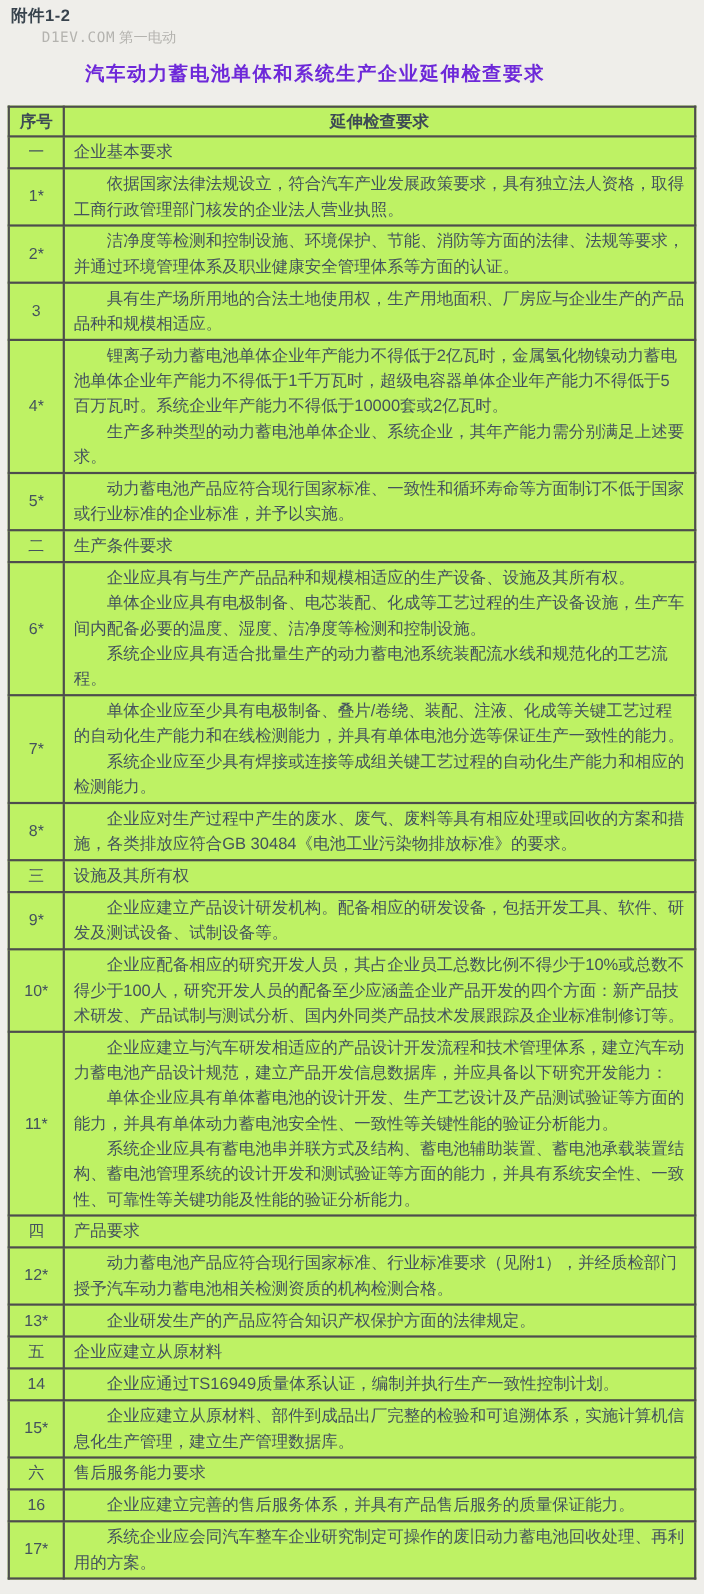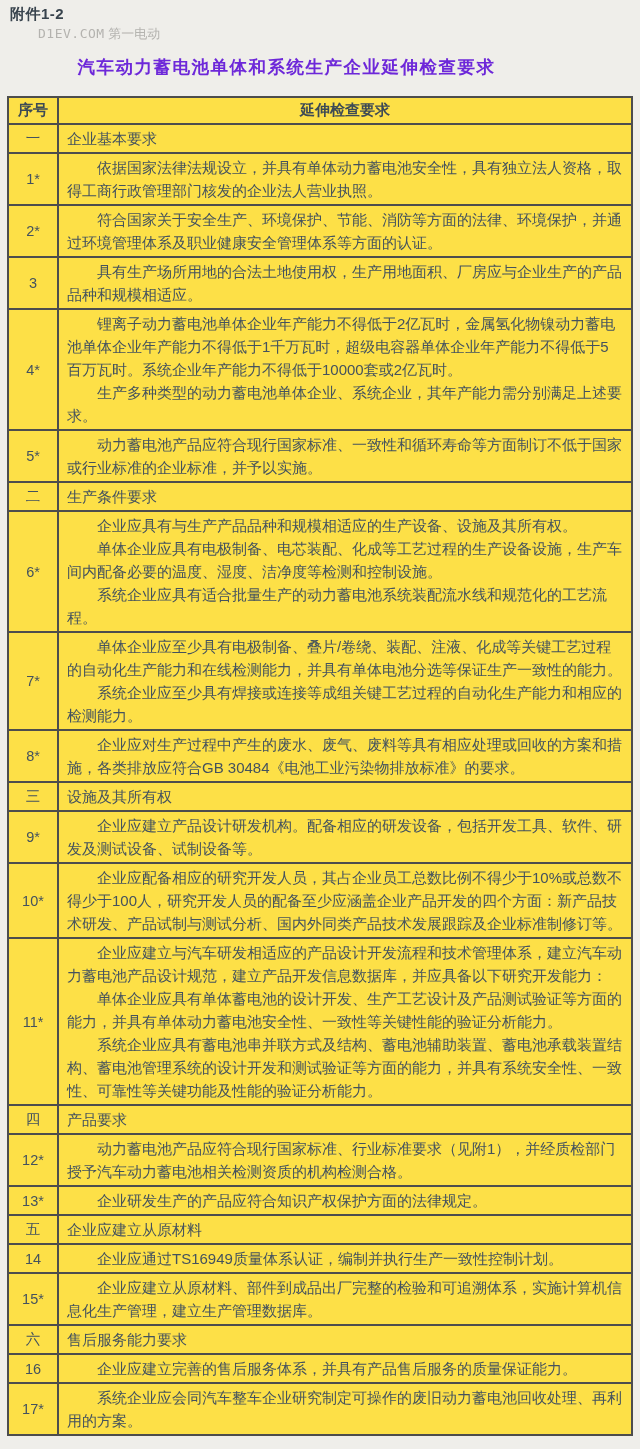--- a/index.html
+++ b/index.html
@@ -42,21 +42,21 @@
     font-size: 17.5px;
     font-weight: bold;
     color: #6d28d9;
     letter-spacing: 1.5px;
   }
   table.req-table {
     border-collapse: collapse;
     table-layout: fixed;
     width: 626px;
     margin: 17px 0 0 7px;
-    background: #fde047;
+    background: #bef264;
     border: 2px solid #4d4d4d;
   }
   .req-table th, .req-table td {
     border: 2px solid #4d4d4d;
     box-sizing: border-box;
   }
   .req-table th {
     font-size: 15px;
     font-weight: bold;
     color: #3d4a55;
@@ -106,28 +106,28 @@
   <tr>
     <td class="col-no cell-no">一</td>
     <td class="cell-req">
             <div class="section-title">企业基本要求</div>
           </td>
   </tr>
 
   <tr>
     <td class="col-no cell-no">1*</td>
     <td class="cell-req">
-            <div class="para">依据国家法律法规设立，并具有单体动力蓄电池安全性，具有独立法人资格，取得工商行政管理部门核发的企业法人营业执照。</div>
+            <div class="para">依据国家法律法规设立，符合汽车产业发展政策要求，具有独立法人资格，取得工商行政管理部门核发的企业法人营业执照。</div>
           </td>
   </tr>
 
   <tr>
     <td class="col-no cell-no">2*</td>
     <td class="cell-req">
-            <div class="para">符合国家关于安全生产、环境保护、节能、消防等方面的法律、环境保护，并通过环境管理体系及职业健康安全管理体系等方面的认证。</div>
+            <div class="para">洁净度等检测和控制设施、环境保护、节能、消防等方面的法律、法规等要求，并通过环境管理体系及职业健康安全管理体系等方面的认证。</div>
           </td>
   </tr>
 
   <tr>
     <td class="col-no cell-no">3</td>
     <td class="cell-req">
             <div class="para">具有生产场所用地的合法土地使用权，生产用地面积、厂房应与企业生产的产品品种和规模相适应。</div>
           </td>
   </tr>
 

